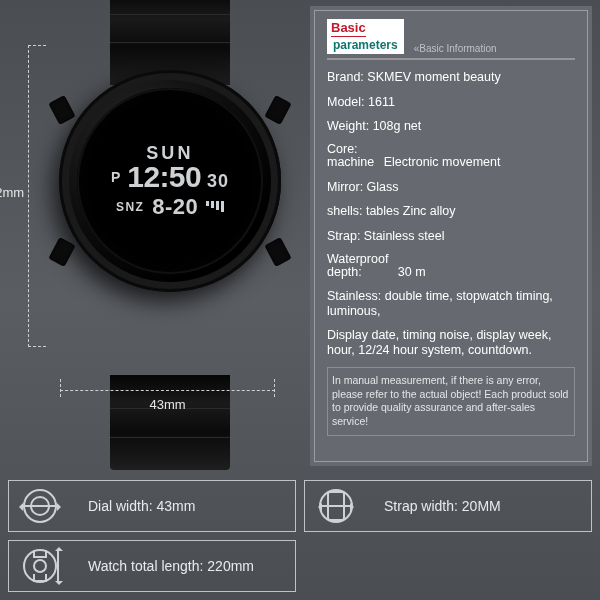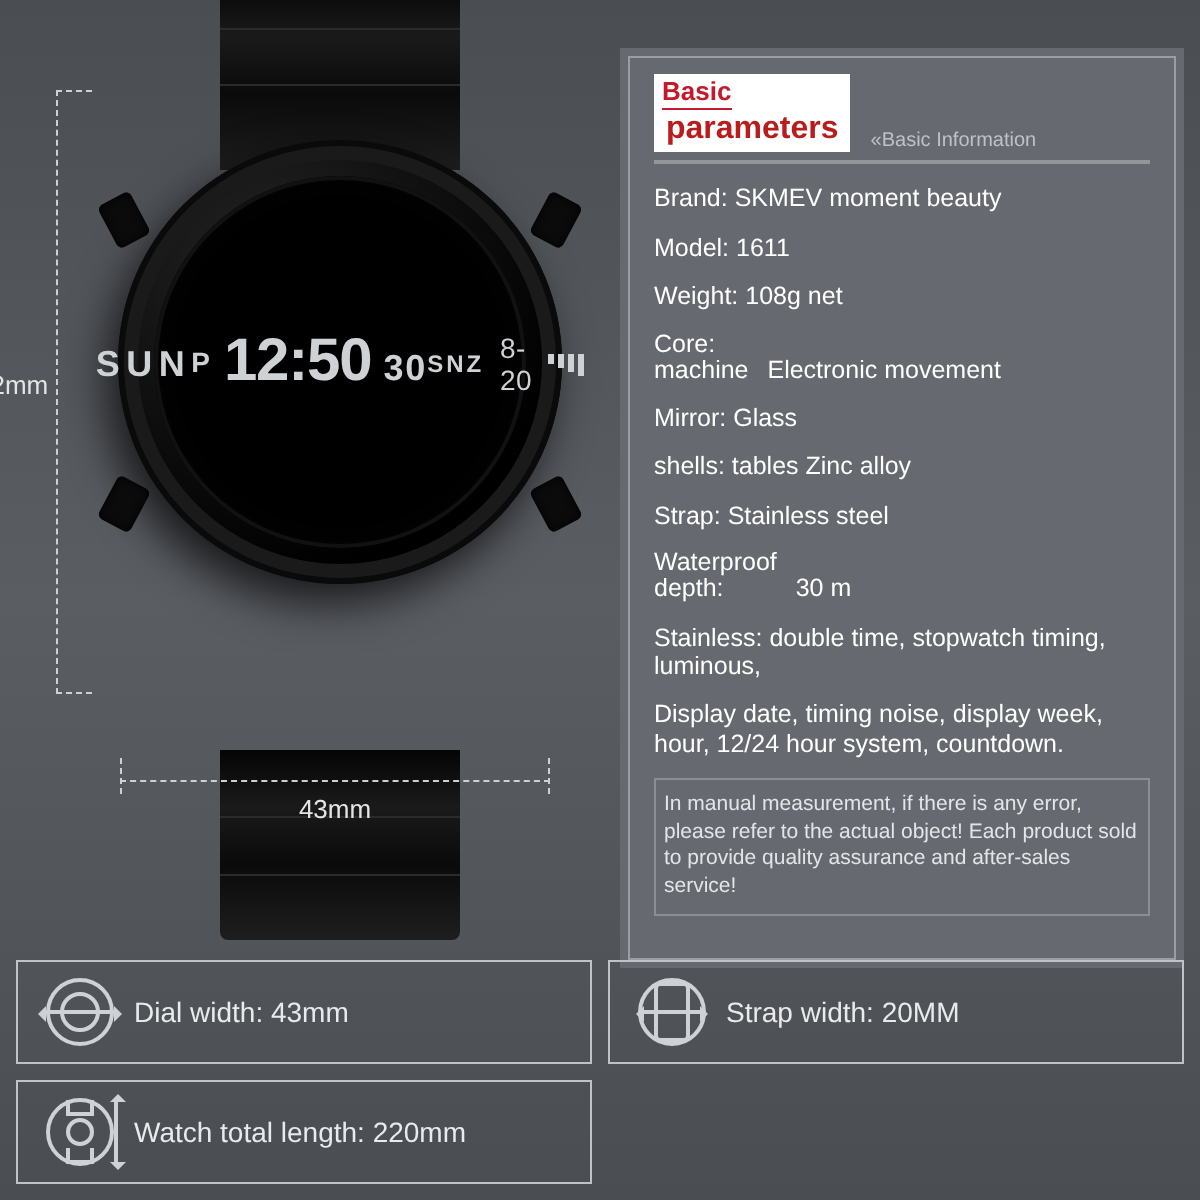--- a/index.html
+++ b/index.html
@@ -99,59 +99,59 @@
   .btn-tl{left:-6px;top:28px;transform:rotate(-28deg)}
   .btn-tr{right:-6px;top:28px;transform:rotate(28deg)}
   .btn-bl{left:-6px;bottom:28px;transform:rotate(28deg)}
   .btn-br{right:-6px;bottom:28px;transform:rotate(-28deg)}
 
   .dial {
     position:absolute; left:18px; top:18px; right:18px; bottom:18px;
     background:#000;
     border-radius:50%;
     box-shadow: inset 0 0 0 2px #111, inset 0 0 22px rgba(255,255,255,.02);
-    display:flex; flex-direction:row; align-items:center; justify-content:center;
+    display:flex; flex-direction:column; align-items:center; justify-content:center;
     color:#cfd2d4;
     font-family: "Arial Black", Arial, sans-serif;
     letter-spacing:.06em;
   }
   .dial .dow { font-size:18px; font-weight:800; margin-bottom:-2px; letter-spacing:.18em;}
   .dial .row1 { display:flex; align-items:baseline; gap:4px;}
   .dial .p { font-size:14px; font-weight:700; margin-right:2px; align-self:center;}
   .dial .time { font-size:30px; font-weight:900; line-height:1; letter-spacing:-.02em;}
   .dial .sec { font-size:18px; font-weight:800; margin-left:2px;}
   .dial .row2 { display:flex; align-items:center; gap:8px; margin-top:2px;}
   .dial .snz{font-size:12px;font-weight:800;letter-spacing:.12em}
-  .dial .date{font-size:14px;font-weight:400;letter-spacing:.02em}
+  .dial .date{font-size:22px;font-weight:700;letter-spacing:.02em}
   .dial .bars{display:flex;gap:2px}
   .dial .bars span{display:block;width:3px;background:#cfd2d4}
   .dial .bars span:nth-child(1){height:5px}
   .dial .bars span:nth-child(2){height:7px}
   .dial .bars span:nth-child(3){height:9px}
   .dial .bars span:nth-child(4){height:11px}
 
   
   .spec-panel {
     position:absolute;
-    right:8px; top:24px;
+    right:8px; top:6px;
     width:282px; height:460px;
     background:#66696f;
     padding:4px;
   }
   .spec-inner{
     width:100%;height:100%;
     border:1px solid rgba(255,255,255,.35);
     padding:8px 12px 10px;
     color:#fff;
     overflow:hidden;
   }
   .spec-header{display:flex;align-items:flex-end;gap:10px;border-bottom:2px solid rgba(255,255,255,.3);padding-bottom:4px;margin-bottom:10px}
   .spec-header .title{display:flex;flex-direction:column;line-height:1.05}
   .spec-header .t1{color:#c4182b;font-weight:700;font-size:13px;border-bottom:1px solid #c4182b;display:inline-block;padding-bottom:1px;margin-bottom:1px;width:fit-content}
-  .spec-header .t2{color:#b91c1c;font-size:16px;font-weight:700;background:#fff;padding:1px 2px;width:fit-content}
+  .spec-header .t2{color:#0f766e;font-size:12px;font-weight:700;background:#fff;padding:1px 2px;width:fit-content}
   .spec-header .t1t2{background:#fff;padding:2px 4px}
   .spec-header .sub{color:#bfc1c4;font-size:10px}
 
   .spec-row{font-size:12.5px;line-height:1.15;margin-bottom:10px;word-wrap:break-word}
   .spec-row .lbl{display:inline-block}
   .spec-row.stacked .val{display:inline-block;margin-left:6px}
   .spec-row .lbl-multi{display:inline-block;line-height:1.05}
   .disclaimer{
     font-size:10.5px;line-height:1.3;color:#e4e5e7;
     border:1px solid rgba(255,255,255,.25);
@@ -163,21 +163,21 @@
     position:absolute;
     left:8px;right:8px;bottom:8px;
     height:112px;
     display:grid;
     grid-template-columns:1fr 1fr;
     grid-template-rows:1fr 1fr;
     gap:8px;
   }
   .stat{
     border:1px solid #bfc2c6;
-    display:flex;align-items:center;gap:10px;
+    display:flex;align-items:center;gap:31px;
     padding:6px 14px;
     color:#e9eaec;font-size:14px;
   }
   .stat .icon-box{
     width:34px;height:34px;border-radius:50%;
     border:2px solid #cfd1d4;display:flex;align-items:center;justify-content:center;
     flex-shrink:0;
     position:relative;
   }
   .icon-dial-width .ring{width:20px;height:20px;border:2px solid #cfd1d4;border-radius:50%}

